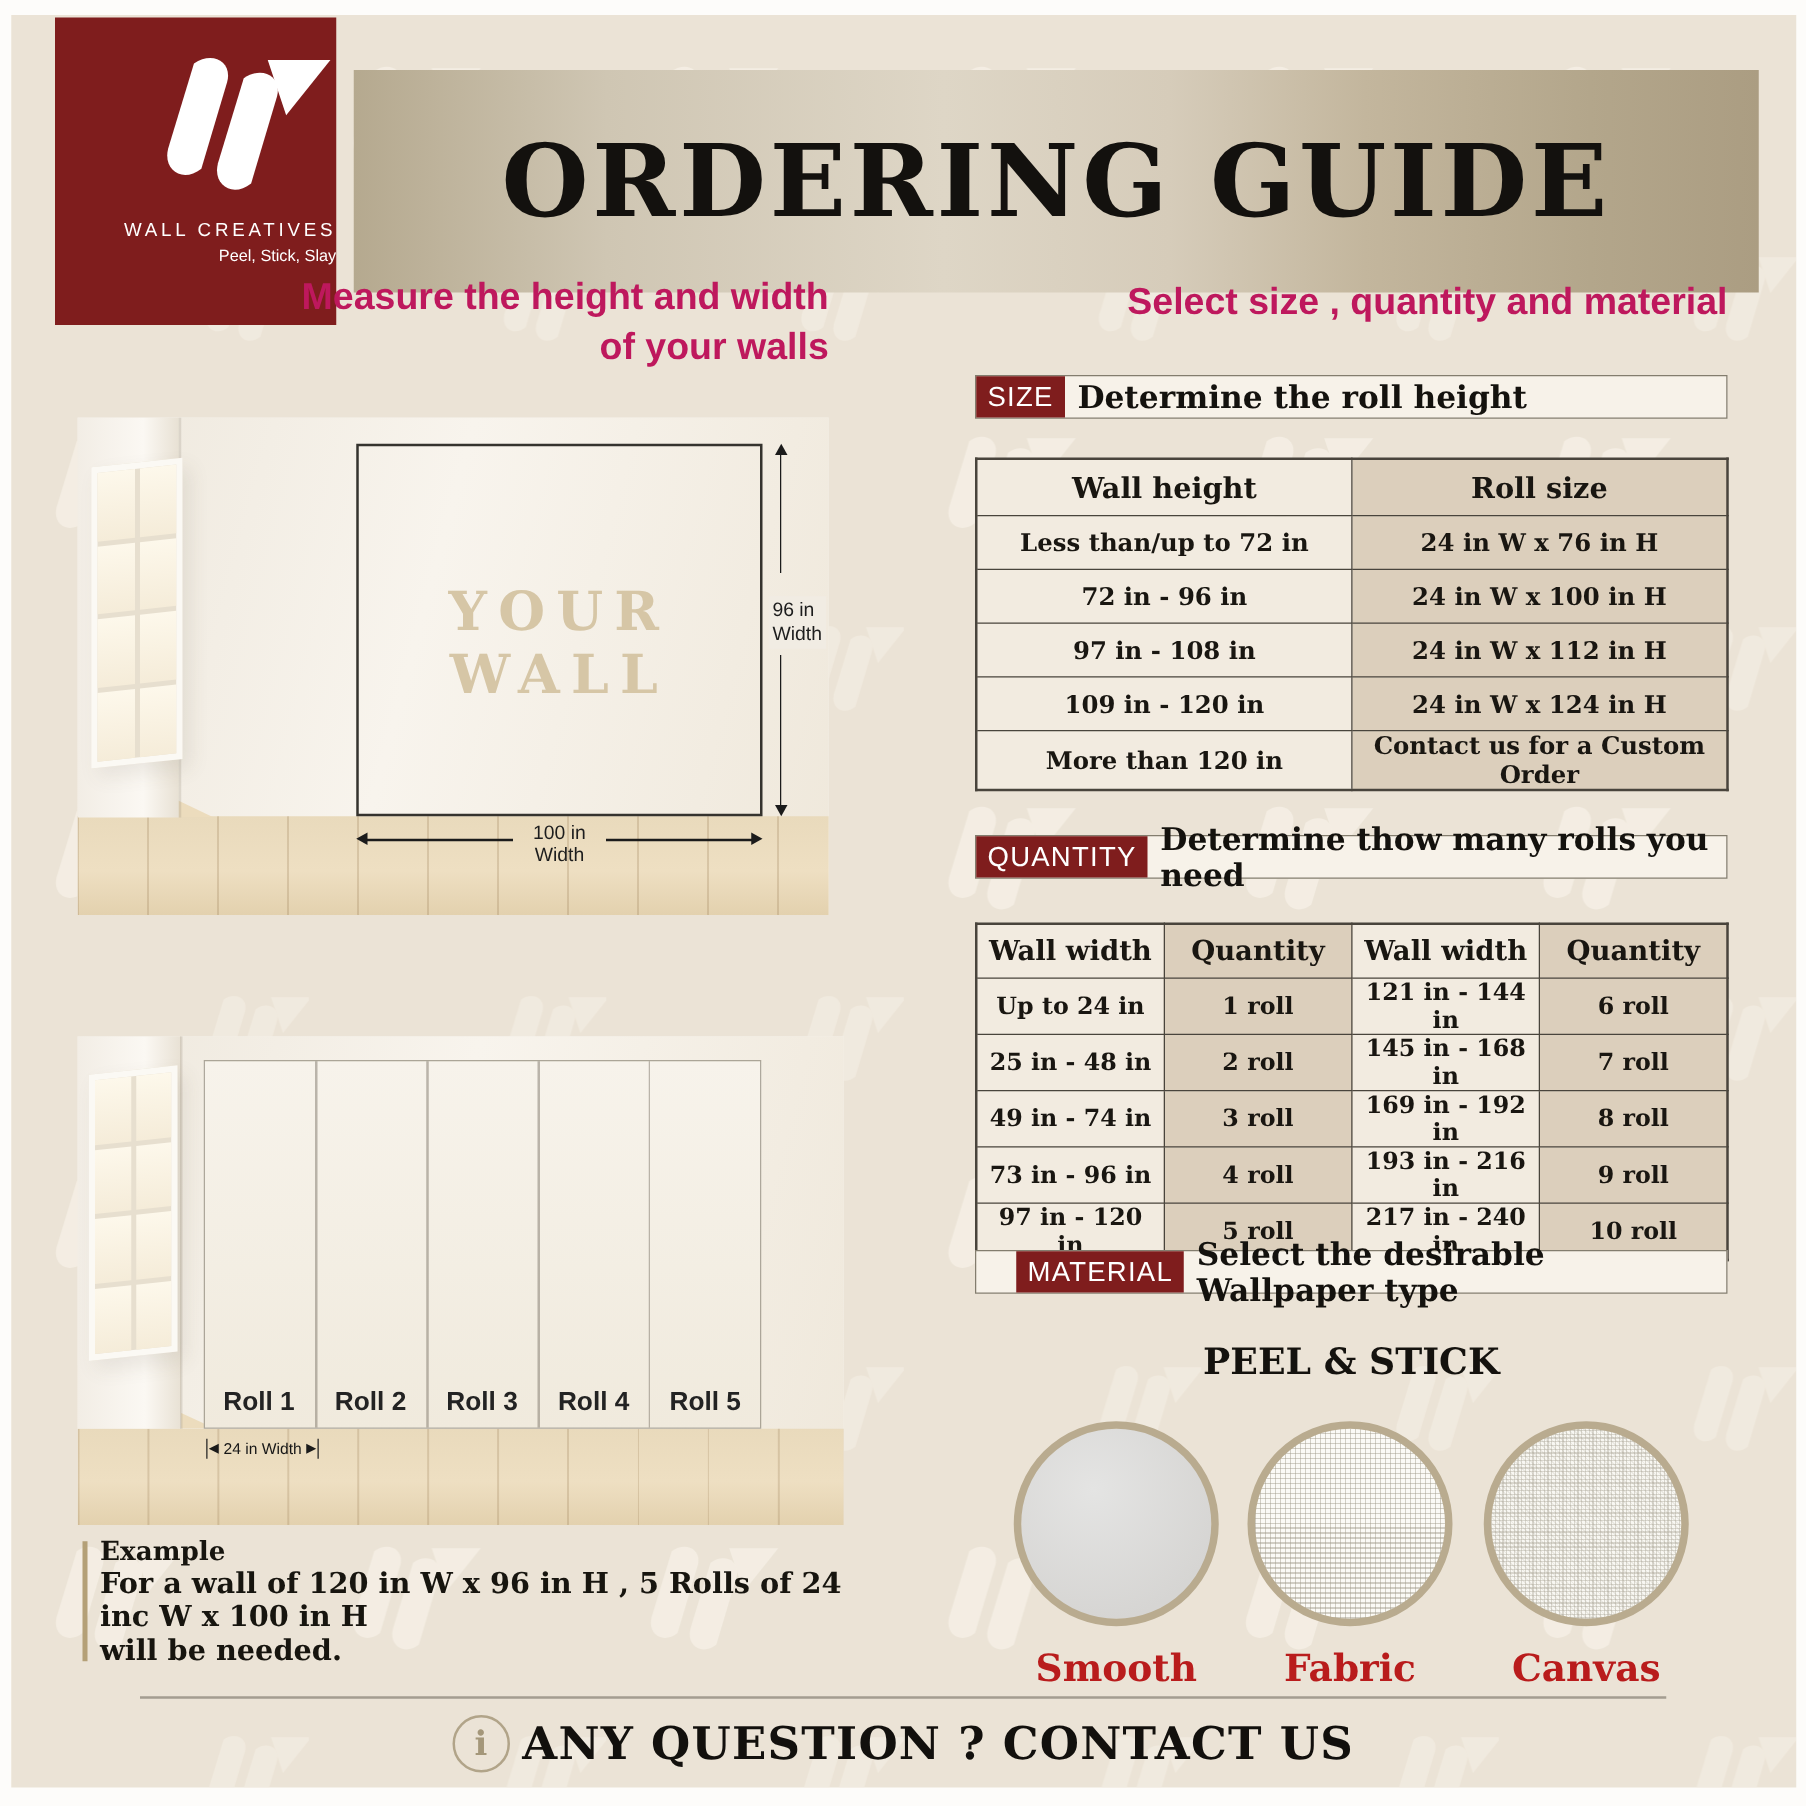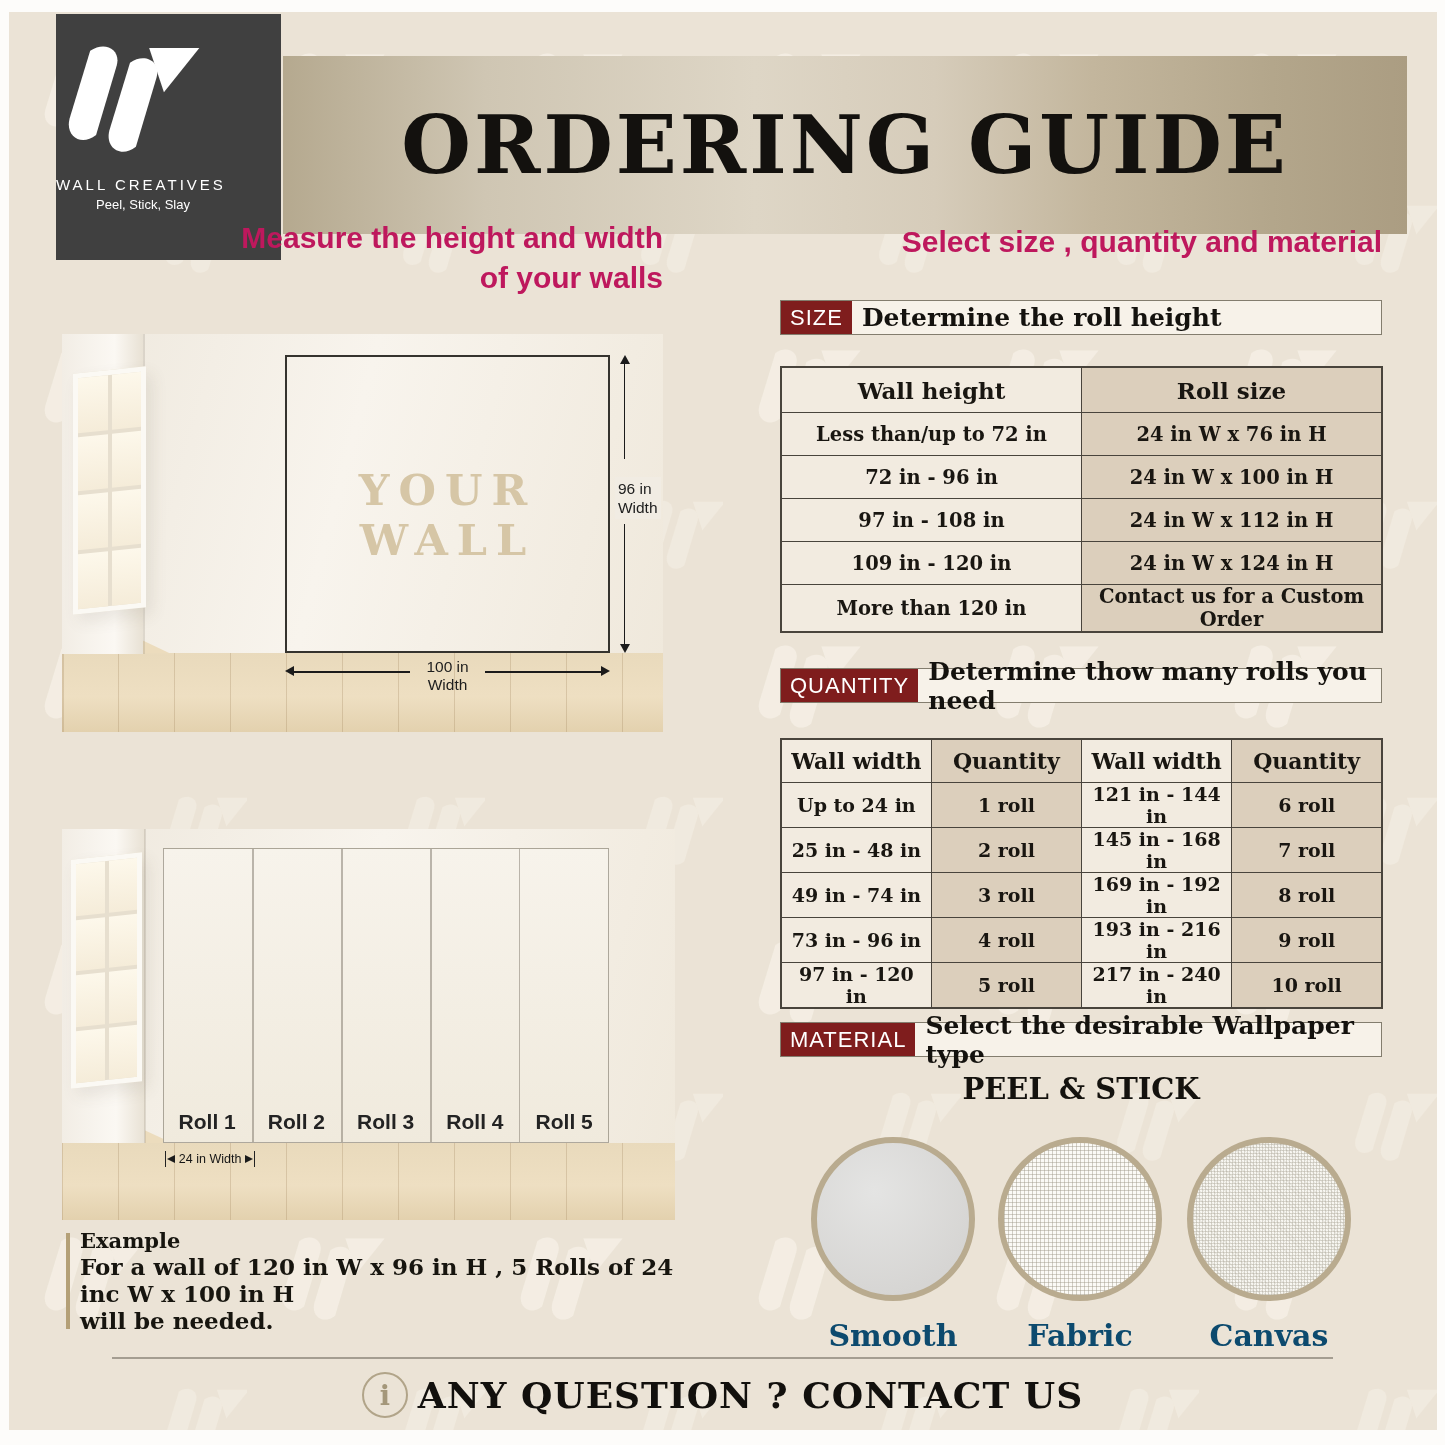--- a/index.html
+++ b/index.html
@@ -7,22 +7,22 @@
         font-family:"Liberation Sans",sans-serif;}
   .abs{position:absolute;}
   .serif{font-family:"DejaVu Serif","Liberation Serif",serif;}
   .sans{font-family:"Liberation Sans",sans-serif;}
 
   
   .canvas{position:absolute;left:9px;top:12px;right:8px;bottom:15px;background:#ebe3d6;}
   .bg-svg{position:absolute;left:0;top:0;width:100%;height:100%;}
 
   
-  .logo-box{left:56px;top:14px;width:225px;height:246px;background:#404040;color:#fff;
-            display:flex;flex-direction:column;align-items:flex-start;}
+  .logo-box{left:44px;top:14px;width:225px;height:246px;background:#7f1d1d;color:#fff;
+            display:flex;flex-direction:column;align-items:flex-end;}
   .logo-mark{margin-top:28px;}
   .logo-name{margin-top:16px;font-size:15px;letter-spacing:3px;color:#fff;}
   .logo-tagline{margin-top:4px;font-size:13px;color:#fff;margin-left:40px;}
   .banner{left:283px;top:56px;width:1124px;height:178px;
           background:linear-gradient(90deg,#b5a98f 0%,#cfc6b3 18%,#ded6c6 42%,#d6ccba 58%,#c3b69d 72%,#b3a68b 88%,#ab9d82 100%);
           display:flex;align-items:center;justify-content:center;}
   .banner h1{margin:0;font-size:80px;font-weight:700;letter-spacing:3px;color:#13110e;}
 
   
   .headline{color:#be185d;font-weight:700;font-size:30px;line-height:40px;text-align:right;}
@@ -93,21 +93,21 @@
   .example:before{content:"";position:absolute;left:0;top:5px;bottom:5px;width:4px;background:#b4a077;}
   .ex-title{font-weight:700;font-size:21px;}
   .ex-line{font-weight:700;font-size:23px;line-height:27px;}
 
   
   .secbar{left:780px;width:602px;height:35px;background:#f7f2e9;border:1px solid #837d6e;
      box-sizing:border-box;display:flex;align-items:center;}
   .badge{height:100%;background:#7f1d1d;color:#ffffff;display:flex;align-items:center;
      padding:0 9px;font-size:22px;letter-spacing:1px;}
   .secbar-title{margin-left:10px;font-weight:700;font-size:25px;color:#14120e;}
-  .bar-size{top:300px;} .bar-qty{top:668px;} .bar-mat{top:1022px;}
+  .bar-size{top:300px;} .bar-qty{top:668px;} .bar-mat{top:1000px;padding-left:32px;}
 
   
   table.dtable{position:absolute;left:780px;border-collapse:collapse;table-layout:fixed;
      font-family:"DejaVu Serif","Liberation Serif",serif;}
   .size-t{top:366px;width:603px;} .qty-t{top:738px;width:603px;}
   .dtable th,.dtable td{border:1.5px solid #49443c;text-align:center;vertical-align:middle;
      font-weight:700;color:#191611;padding:0 4px;}
   .dtable{border:2px solid #49443c;}
   .size-t th{height:44px;font-size:23px;} .size-t td{height:42px;font-size:19.5px;}
   .qty-t th{height:42px;font-size:22px;} .qty-t td{height:41px;font-size:19px;}
@@ -117,21 +117,21 @@
   .peelstick{left:780px;top:1072px;width:602px;text-align:center;font-weight:700;font-size:29px;color:#14120e;}
   .swatch{position:absolute;top:1137px;width:152px;height:152px;border-radius:50%;border:6px solid #b9ab8f;}
   .sw-smooth{left:811px;background:radial-gradient(circle at 38% 32%,#e4e4e3,#d6d5d3 75%);}
   .sw-fabric{left:998px;background:
      repeating-linear-gradient(0deg,rgba(158,152,136,.45) 0 1px,transparent 1px 4px),
      repeating-linear-gradient(90deg,rgba(158,152,136,.45) 0 1px,transparent 1px 4px),#fbfaf6;}
   .sw-canvas{left:1187px;background:
      repeating-linear-gradient(0deg,rgba(170,165,150,.4) 0 1px,transparent 1px 3px),
      repeating-linear-gradient(90deg,rgba(170,165,150,.4) 0 1px,transparent 1px 3px),
      repeating-linear-gradient(45deg,rgba(170,165,150,.18) 0 1px,transparent 1px 3px),#f8f7f2;}
-  .sw-label{position:absolute;top:1318px;width:180px;text-align:center;font-weight:700;font-size:30px;color:#0c4a6e;}
+  .sw-label{position:absolute;top:1318px;width:180px;text-align:center;font-weight:700;font-size:30px;color:#b91c1c;}
   .lb-smooth{left:803px;} .lb-fabric{left:990px;} .lb-canvas{left:1179px;}
 
   
   .divider{left:112px;top:1357px;width:1221px;height:1.5px;background:#a49d91;}
   .footer{left:0;top:1372px;width:100%;display:flex;align-items:center;justify-content:center;gap:10px;}
   .info-circle{width:42px;height:42px;border-radius:50%;border:2.5px solid #b1a489;
      display:flex;align-items:center;justify-content:center;
      font-family:"DejaVu Serif",serif;font-weight:700;font-size:27px;color:#a4977a;}
   .footer-text{font-family:"DejaVu Serif","Liberation Serif",serif;font-weight:700;
      font-size:36px;letter-spacing:1px;color:#12100d;}

